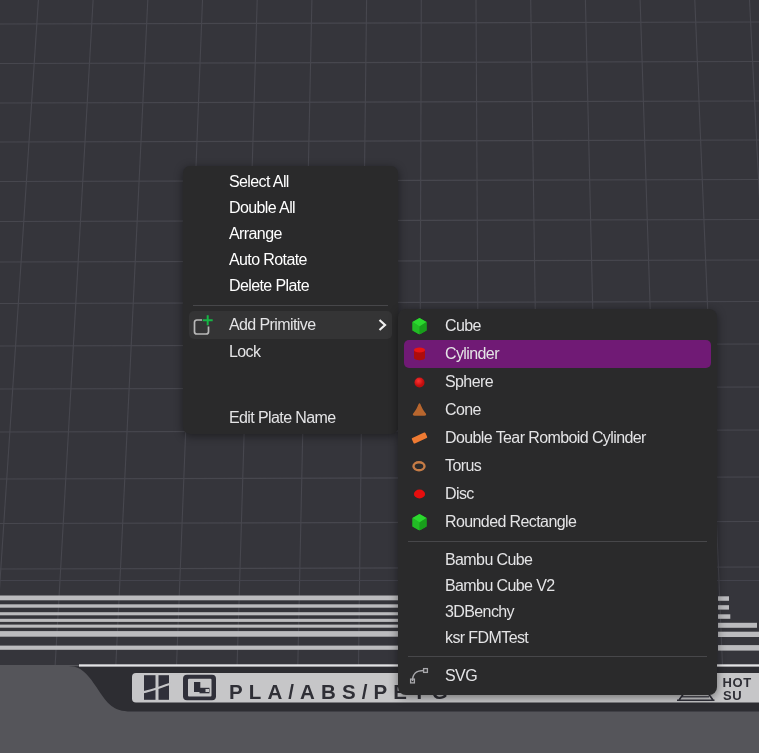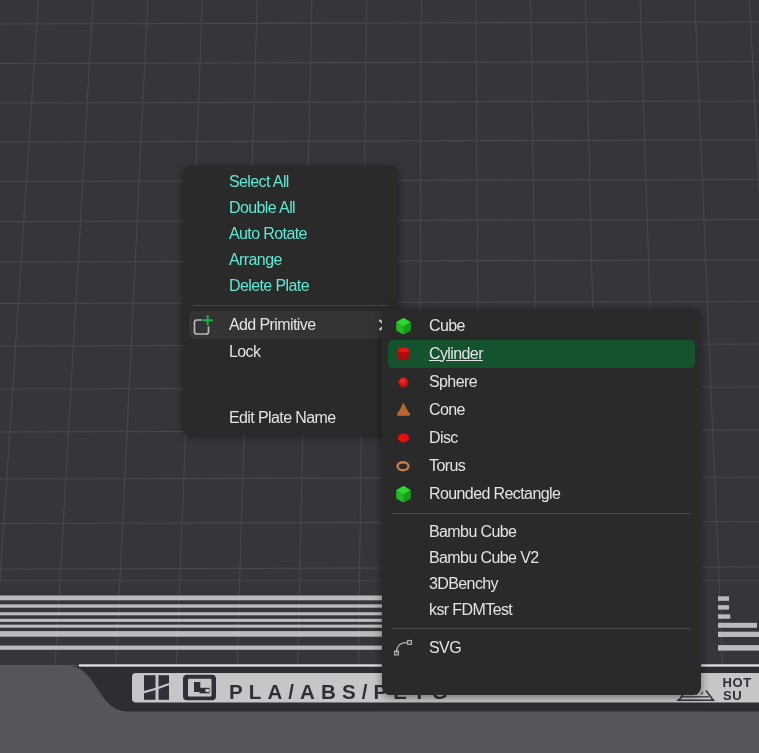--- a/index.html
+++ b/index.html
@@ -1,20 +1,20 @@
 <!DOCTYPE html>
 <html><head><meta charset="utf-8">
 <style>
   html,body{margin:0;padding:0;}
   body{width:759px;height:753px;overflow:hidden;position:relative;background:#35353b;
        font-family:"Liberation Sans",sans-serif;}
   .menu{position:absolute;background:#2a2a2b;border-radius:7px;
         box-shadow:0 2px 10px rgba(0,0,0,0.45);color:#e4e4e6;font-size:16px;letter-spacing:-0.6px;}
   .mi{position:relative;line-height:26.2px;height:26.2px;padding-left:46px;white-space:nowrap;}
-  .dis{color:#5eead4;}
+  .dis{color:#ffffff;}
   .sep{height:1px;background:#47474a;margin:5.5px 10px;}
   .hl{margin:0 6px;border-radius:5px;padding-left:40px;}
   .si{position:relative;line-height:28.07px;height:28.07px;padding-left:47px;white-space:nowrap;}
   .st{position:relative;line-height:26px;height:26px;padding-left:47px;white-space:nowrap;}
   .ic{position:absolute;left:13px;top:50%;transform:translateY(-50%);width:17px;height:17px;}
 </style></head>
 <body>
 <svg width="759" height="753" style="position:absolute;left:0;top:0">
   <rect x="0" y="0" width="759" height="666" fill="#35353b"></rect>
   <g stroke="#56565f" stroke-width="1.1" opacity="0.55">
@@ -85,69 +85,72 @@
     <path d="M682,696.8 H709" stroke-width="1.2"></path>
     <path d="M691,694.5 l2,-2.5 M696,694.5 l2,-2.5 M701,694.5 l2,-2.5" stroke-width="1.2"></path>
   </g>
   <text x="722.5" y="686.5" font-family="Liberation Sans" font-weight="bold" font-size="13" letter-spacing="0.6" fill="#2f2f36">HOT</text>
   <text x="723" y="700" font-family="Liberation Sans" font-weight="bold" font-size="13" letter-spacing="0.6" fill="#2f2f36">SU</text>
 </svg>
 
 <div class="menu" style="left:183px;top:166px;width:214.5px;padding:2.5px 0;">
   <div class="mi dis">Select All</div>
   <div class="mi dis">Double All</div>
+  <div class="mi dis">Arrange</div>
   <div class="mi dis">Auto Rotate</div>
-  <div class="mi dis">Arrange</div>
   <div class="mi dis">Delete Plate</div>
   <div class="sep"></div>
   <div class="mi hl" style="height:27.2px;line-height:27.2px;background:#343435;">
     <svg class="ic" style="left:4px;width:20px;height:22px" viewBox="0 0 20 22">
       <path d="M15.5,12.5 v5.2 a2.3,2.3 0 0 1 -2.3,2.3 h-9.4 a2.3,2.3 0 0 1 -2.3,-2.3 v-9.4 a2.3,2.3 0 0 1 2.3,-2.3 H9" fill="none" stroke="#b8b8b8" stroke-width="1.7"></path>
       <path d="M14.7,1.2 v10 M9.7,6.2 h10" stroke="#16b545" stroke-width="2" fill="none"></path>
     </svg>
     Add Primitive
     <svg style="position:absolute;right:5px;top:50%;transform:translateY(-50%)" width="9" height="13" viewBox="0 0 9 13">
         <path d="M1.5,1.5 L7,6.5 L1.5,11.5" stroke="#f0f0f0" stroke-width="2.2" fill="none"></path>
       </svg>
   </div>
   <div class="mi" style="height:26.4px;line-height:26.4px;">Lock</div>
   <div class="mi" style="height:26.4px;line-height:26.4px;margin-top:40px;">Edit Plate Name</div>
 </div>
 
-<div class="menu" style="left:382px;top:309px;width:319px;height:381px;padding:2.5px 0;border-radius:8px;">
+<div class="menu" style="left:398px;top:309px;width:319px;height:381px;padding:2.5px 0;border-radius:8px;">
   <div class="si"><svg class="ic" viewBox="0 0 17 17">
         <g transform="translate(8.5,8.5)">
           <polygon points="0,-8 7,-4 7,4.5 0,8.5 -7,4.5 -7,-4" fill="#1fb322"></polygon>
           <polygon points="0,-8 7,-4 0,0.6 -7,-4" fill="#2bd82e"></polygon>
           <polygon points="-7,-4 0,0.6 0,8.5 -7,4.5" fill="#22bb25"></polygon>
           <polygon points="7,-4 0,0.6 0,8.5 7,4.5" fill="#189e1b"></polygon>
         </g>
       </svg>Cube</div>
-  <div class="si hl" style="background:#14532d;padding-left:41px;text-decoration:underline;"><svg class="ic" style="left:7px" viewBox="0 0 17 17">
+  <div class="si hl" style="background:#701a75;padding-left:41px;"><svg class="ic" style="left:7px" viewBox="0 0 17 17">
         <path d="M3,4.5 v8 a5.5,2.2 0 0 0 11,0 v-8 Z" fill="#ad0c0c"></path>
         <ellipse cx="8.5" cy="4.5" rx="5.5" ry="2.6" fill="#e81414"></ellipse>
       </svg>Cylinder</div>
   <div class="si"><svg class="ic" viewBox="0 0 17 17">
         <defs>
           <radialGradient id="sg" cx="40%" cy="35%">
             <stop offset="0%" stop-color="#f33"></stop>
             <stop offset="100%" stop-color="#c00d0d"></stop>
           </radialGradient>
         </defs>
         <circle cx="8.5" cy="9" r="5" fill="url(#sg)"></circle>
       </svg>Sphere</div>
   <div class="si"><svg class="ic" viewBox="0 0 17 17">
         <path d="M8.5,1.8 C9.3,1.8 9.6,3.2 10.7,5.6 C12,8.4 13.2,10.1 14.8,12.1 C15.7,13.3 15,14.3 13.4,14.3 L3.6,14.3 C2,14.3 1.3,13.3 2.2,12.1 C3.8,10.1 5,8.4 6.3,5.6 C7.4,3.2 7.7,1.8 8.5,1.8 Z" fill="#b8662e"></path>
       </svg>Cone</div>
   <div class="si"><svg class="ic" viewBox="0 0 17 17">
-        <ellipse cx="8.5" cy="8.5" rx="5.6" ry="4.4" fill="#e60e0e"></ellipse>
-      </svg>Disc</div>
+        <rect x="1" y="5.5" width="15" height="6" rx="1" fill="#ef7b33" transform="rotate(-25 8.5 8.5)"></rect>
+      </svg>Double Tear Romboid Cylinder</div>
   <div class="si"><svg class="ic" viewBox="0 0 17 17">
         <ellipse cx="8" cy="8.8" rx="5.5" ry="4" fill="none" stroke="#c67c46" stroke-width="2.4"></ellipse>
       </svg>Torus</div>
+  <div class="si"><svg class="ic" viewBox="0 0 17 17">
+        <ellipse cx="8.5" cy="8.5" rx="5.6" ry="4.4" fill="#e60e0e"></ellipse>
+      </svg>Disc</div>
   <div class="si"><svg class="ic" viewBox="0 0 17 17">
         <g transform="translate(8.5,8.5)">
           <polygon points="0,-8 7,-4 7,4.5 0,8.5 -7,4.5 -7,-4" fill="#1fb322"></polygon>
           <polygon points="0,-8 7,-4 0,0.6 -7,-4" fill="#2bd82e"></polygon>
           <polygon points="-7,-4 0,0.6 0,8.5 -7,4.5" fill="#22bb25"></polygon>
           <polygon points="7,-4 0,0.6 0,8.5 7,4.5" fill="#189e1b"></polygon>
         </g>
       </svg>Rounded Rectangle</div>
   <div class="sep" style="margin:5px 10px;"></div>
   <div class="st">Bambu Cube</div>

